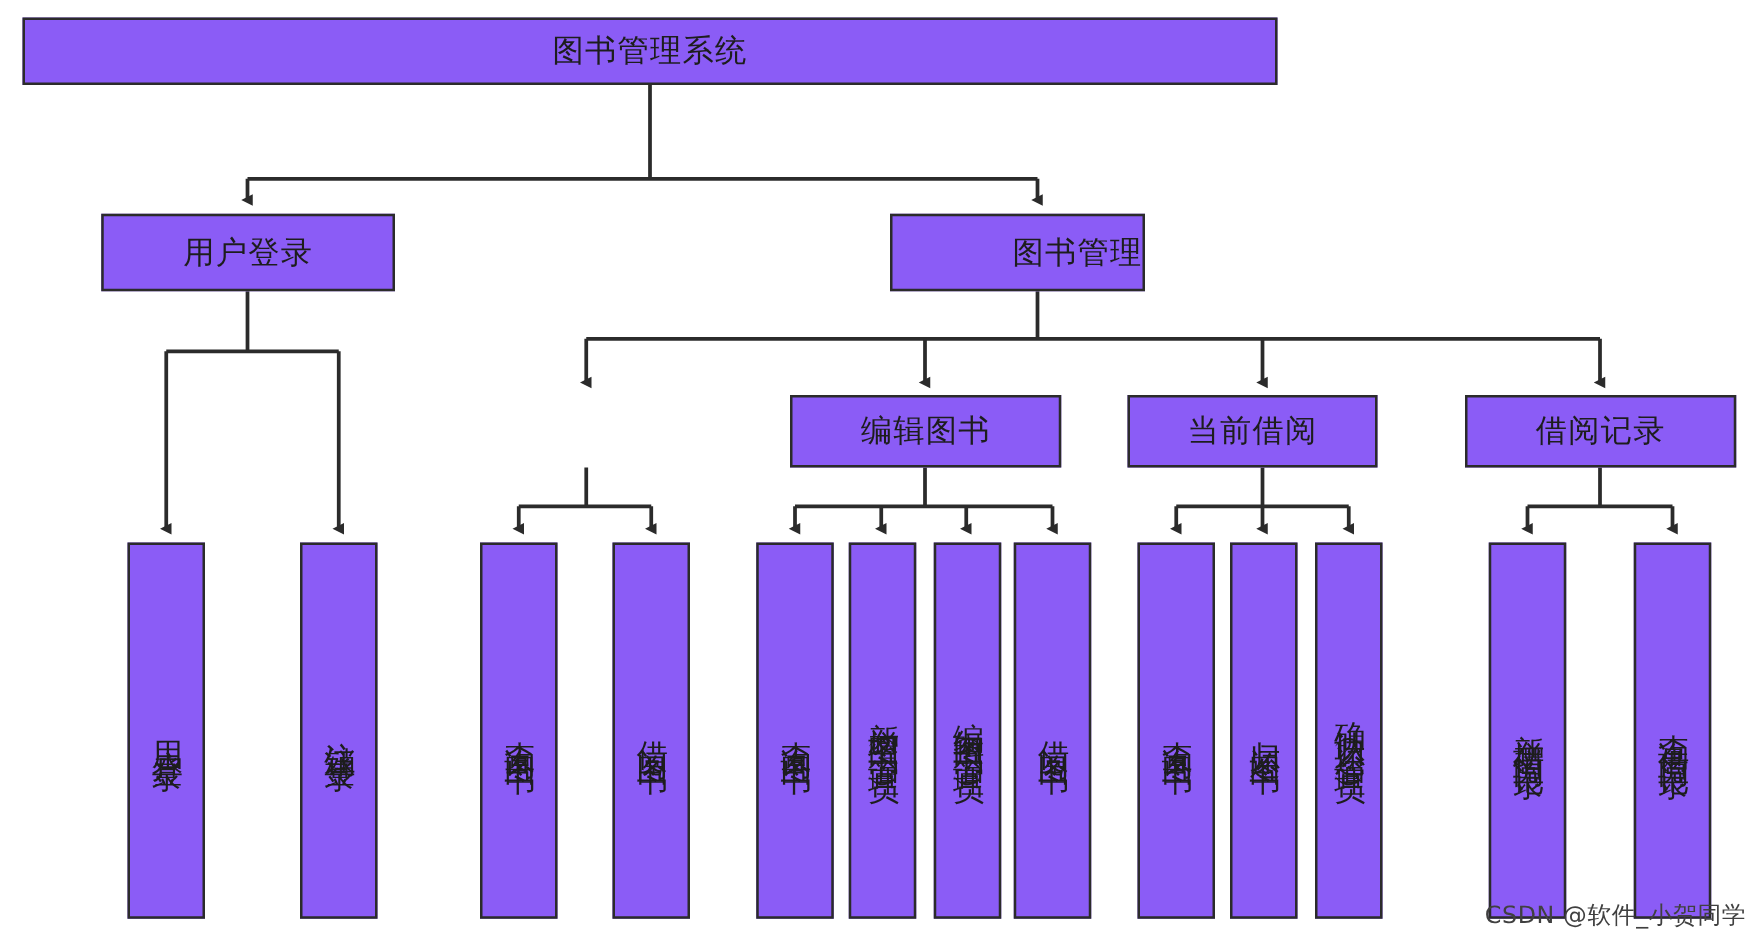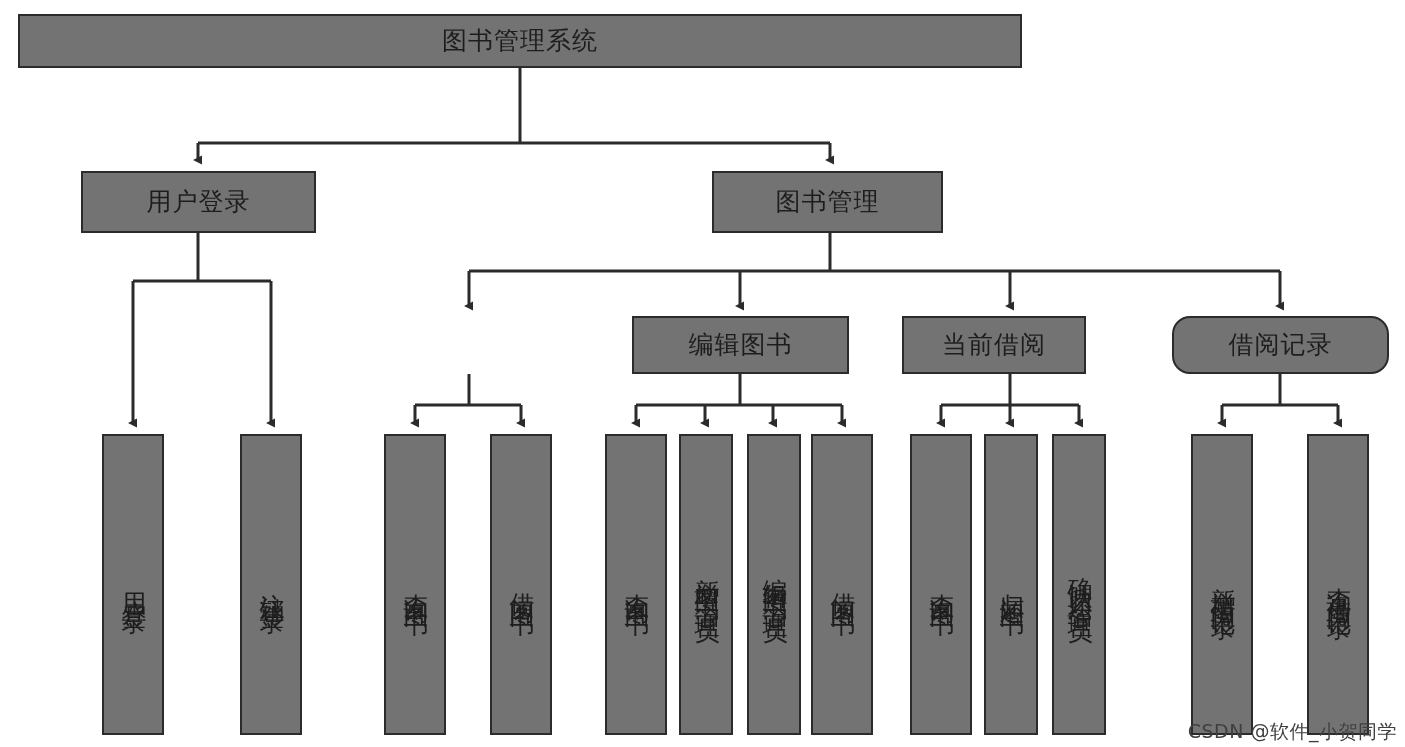--- a/index.html
+++ b/index.html
@@ -21,21 +21,21 @@
     position: absolute;
     left: 0;
     top: 0;
     width: 1405px;
     height: 747px;
     pointer-events: none;
   }
   .node {
     position: absolute;
     box-sizing: border-box;
-    background: #737373;
+    background: #8b5cf6;
     border: 2.5px solid #2b2b2b;
     display: flex;
     align-items: center;
     justify-content: center;
     color: #1d1d1d;
   }
   .node.horizontal {
     font-size: 25px;
     letter-spacing: 1px;
     line-height: 1.1;
@@ -124,31 +124,31 @@
     </g>
   </svg>
 
   <div class="node horizontal" style="left:18px; top:14px; width:1004px; height:54px;">
     <span class="label">图书管理系统</span>
   </div>
 
   <div class="node horizontal" style="left:81px; top:171px; width:235px; height:62px;">
     <span class="label">用户登录</span>
   </div>
-  <div class="node horizontal" style="left:712px; top:171px; width:231px; height:62px;">
+  <div class="node horizontal" style="left:712px; top:171px; width:204px; height:62px;justify-content:flex-end;">
     <span class="label">图书管理</span>
   </div>
 
   <div class="node horizontal" style="left:632px; top:316px; width:217px; height:58px;">
     <span class="label">编辑图书</span>
   </div>
-  <div class="node horizontal" style="left:902px; top:316px; width:184px; height:58px;">
+  <div class="node horizontal" style="left:902px; top:316px; width:200px; height:58px;">
     <span class="label">当前借阅</span>
   </div>
-  <div class="node horizontal" style="left:1172px; top:316px; width:217px; height:58px;border-radius:18px;">
+  <div class="node horizontal" style="left:1172px; top:316px; width:217px; height:58px;">
     <span class="label">借阅记录</span>
   </div>
 
   <div class="node vertical" style="left:102px; top:434px; width:62px; height:301px;">
     <span class="label">用户登录</span>
   </div>
   <div class="node vertical" style="left:240px; top:434px; width:62px; height:301px;">
     <span class="label">注销登录</span>
   </div>
 

